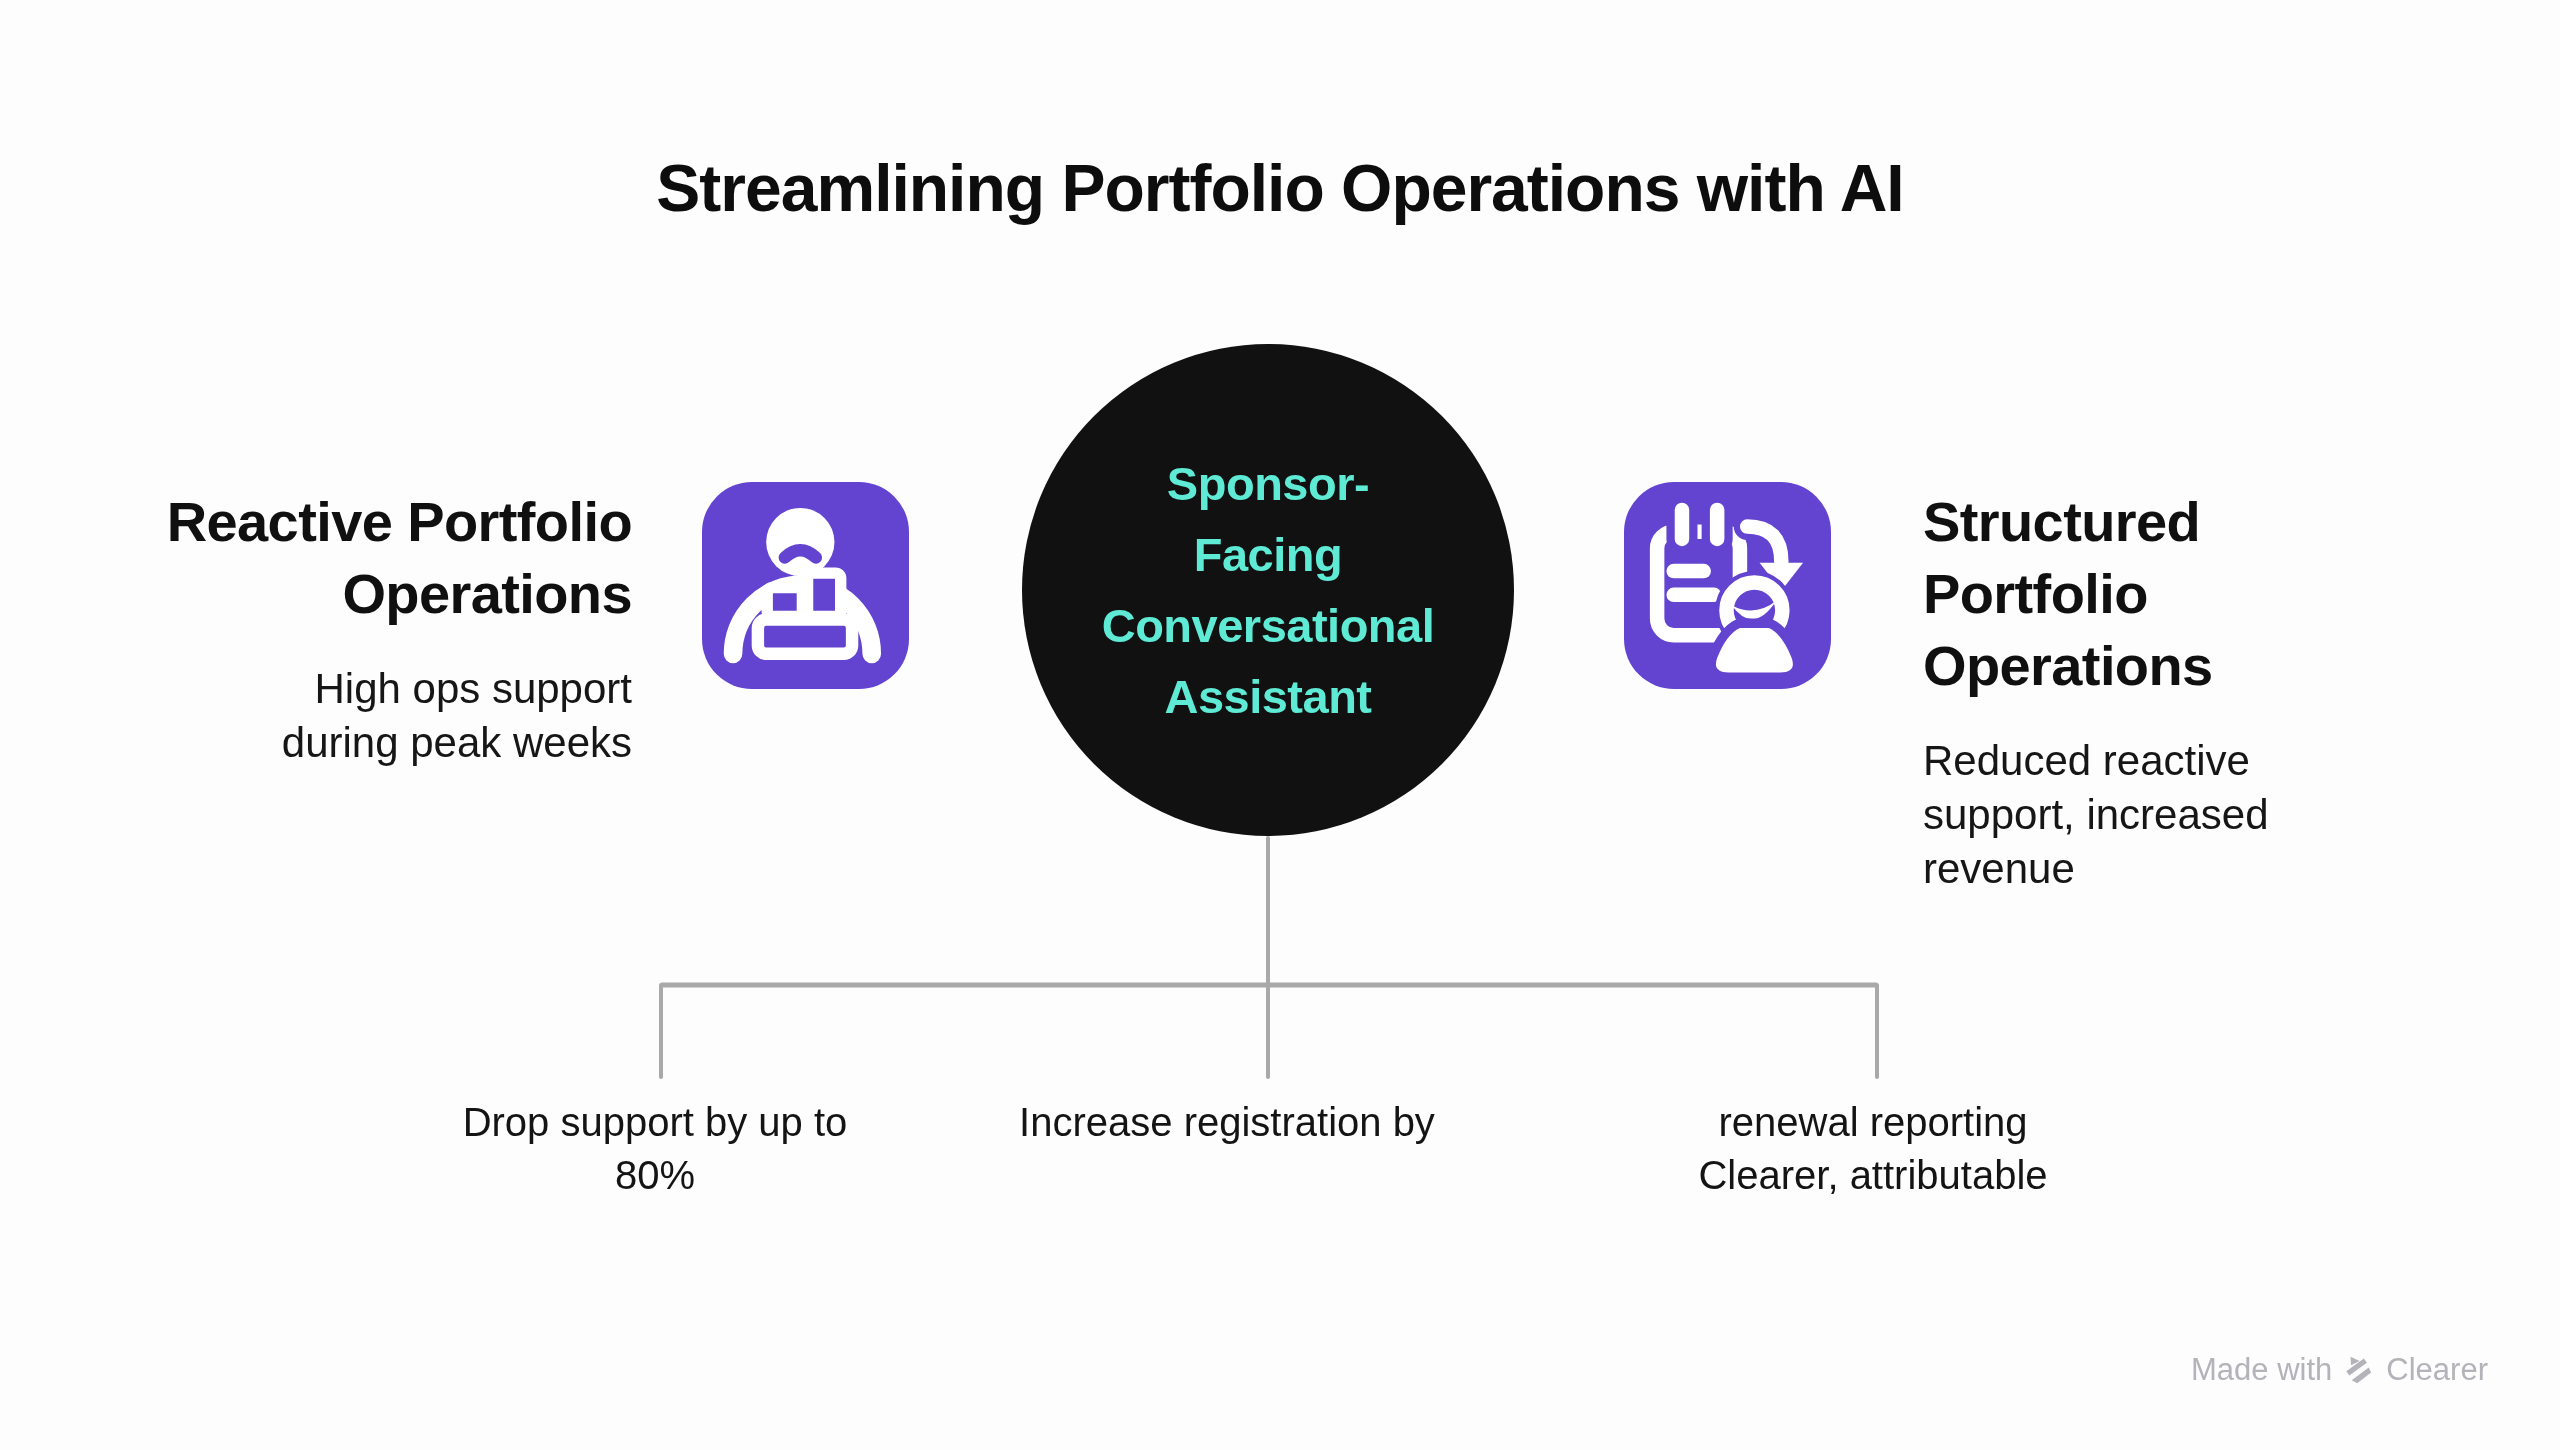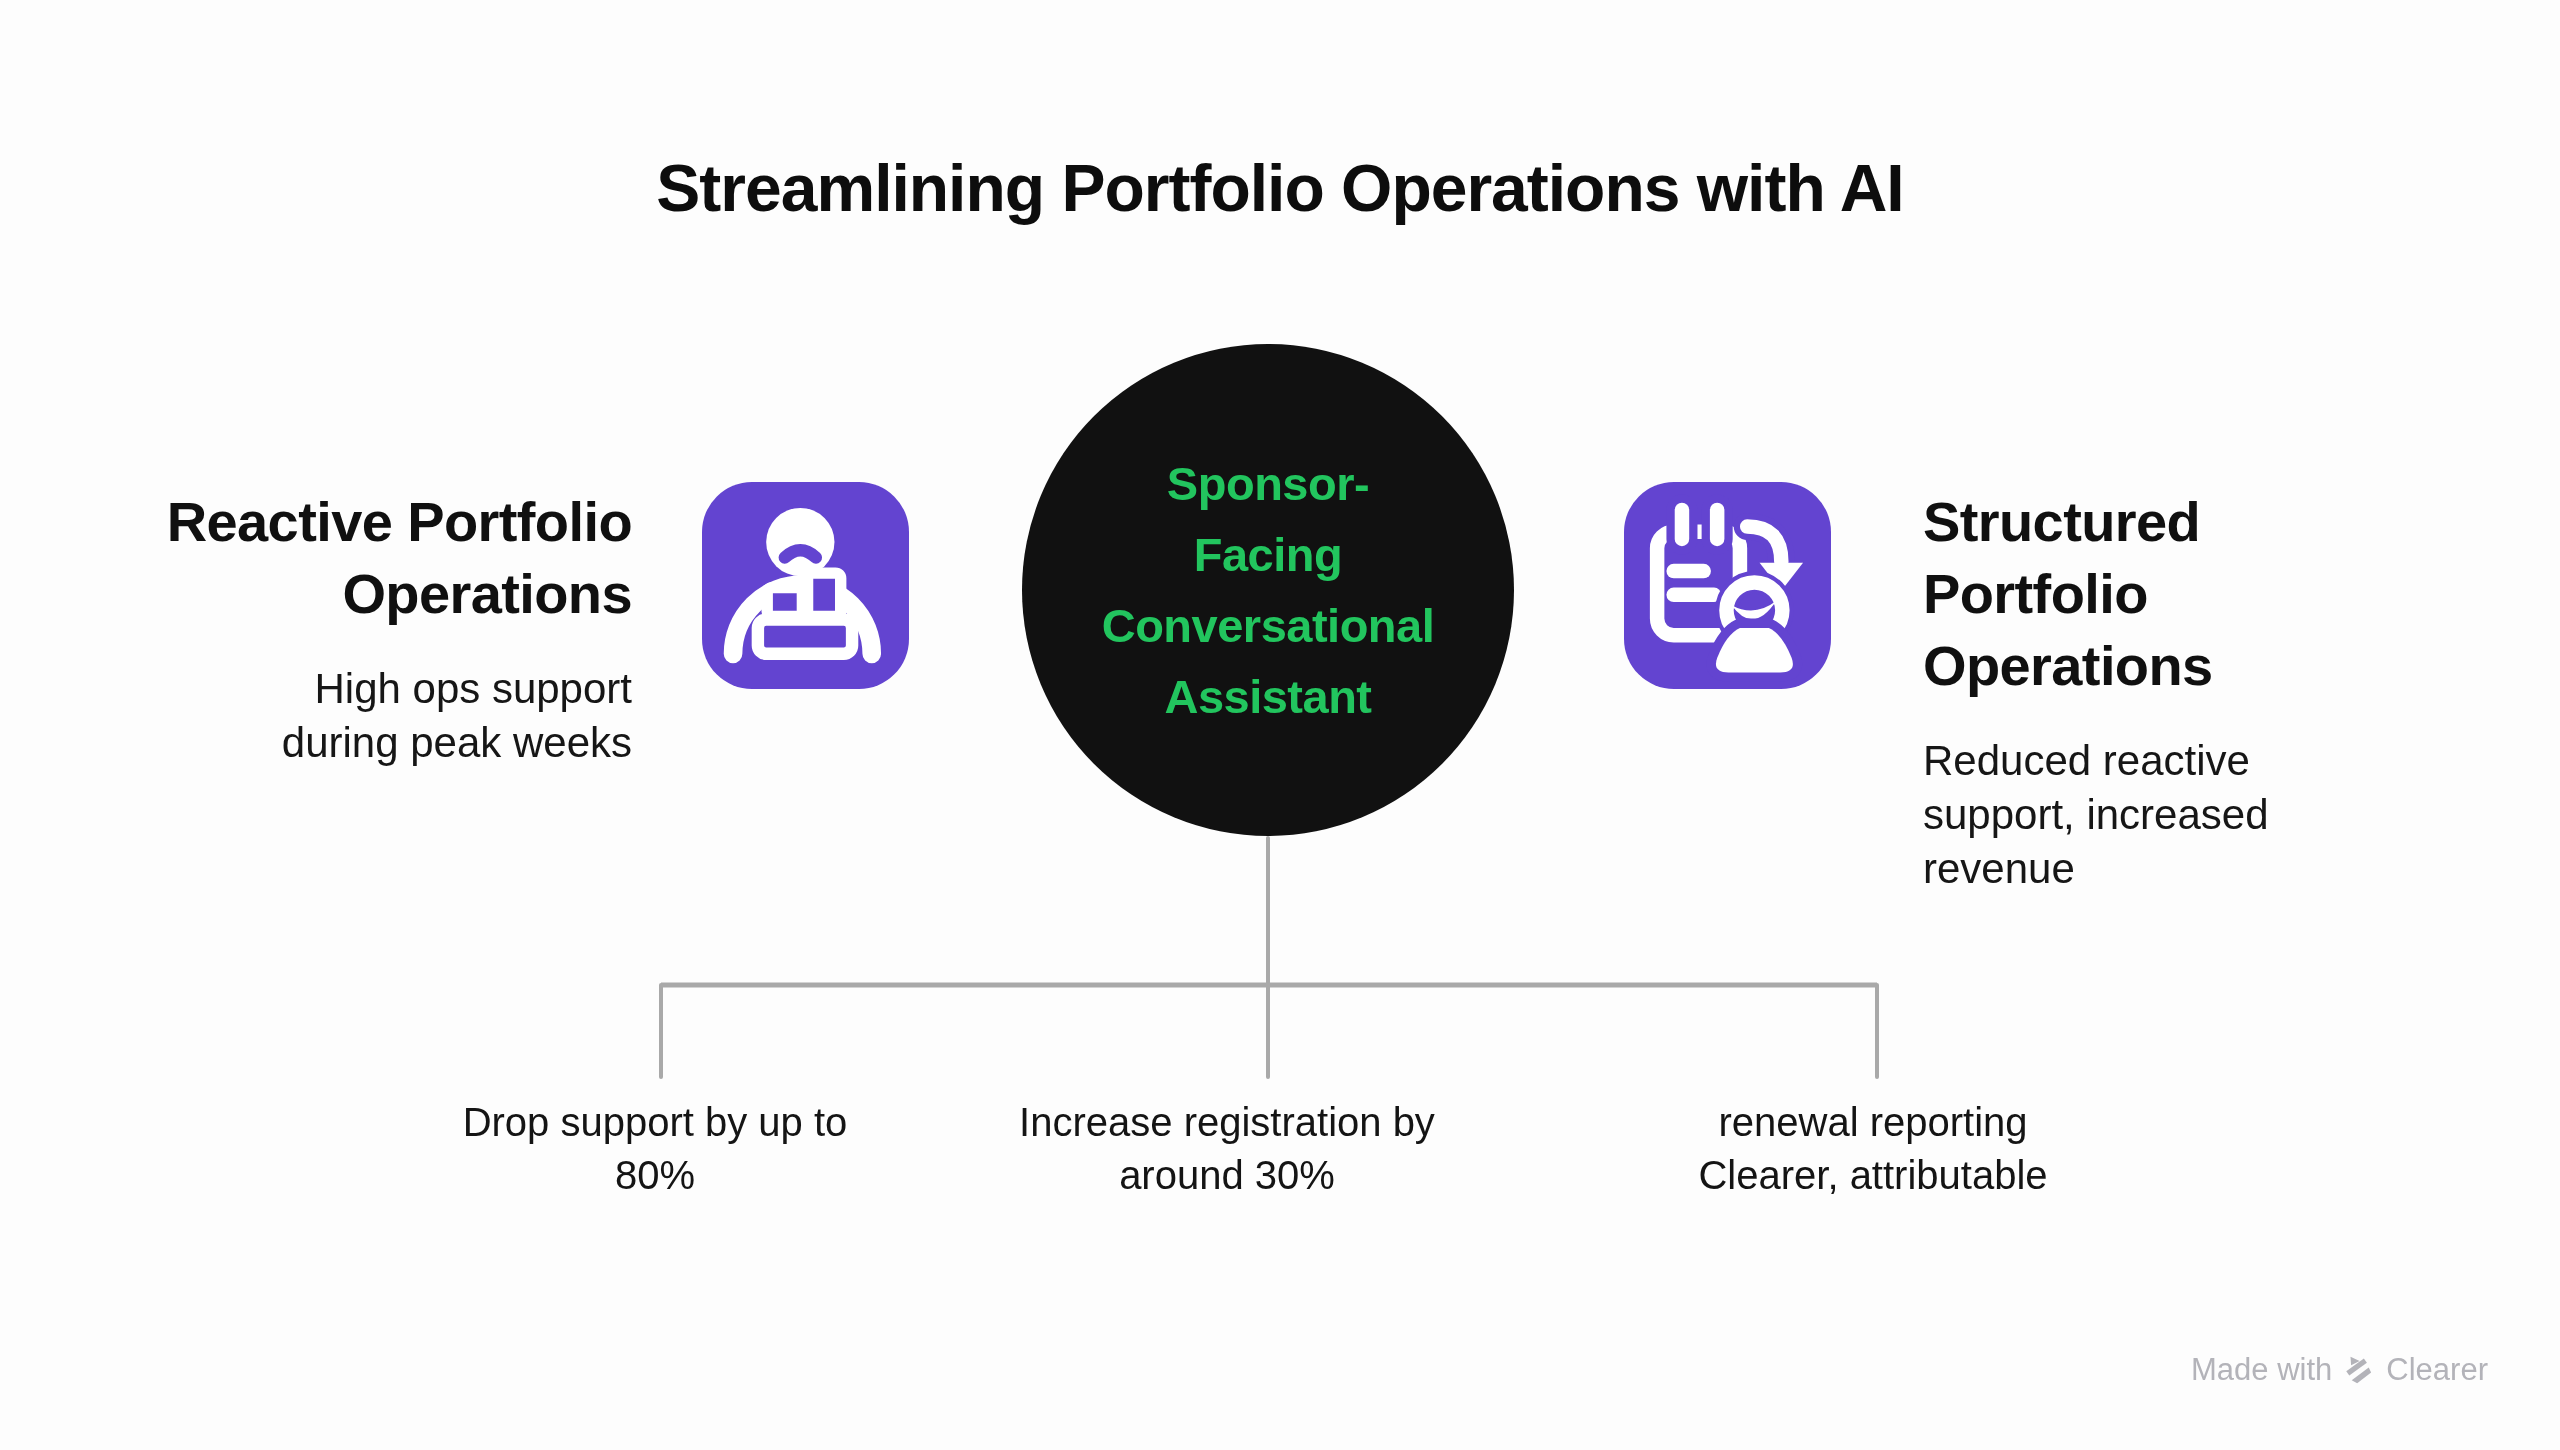--- a/index.html
+++ b/index.html
@@ -22,21 +22,21 @@
   .desc{margin-top:32px;font-size:42px;line-height:54px;font-weight:400;color:#161616;}
   .tile{
     position:absolute;width:207px;height:207px;border-radius:50px;
     background:var(--accent-purple,#6344D0);
   }
   .tile svg{display:block;width:100%;height:100%;}
   .tile-left{left:702px;top:482px;}
   .tile-right{left:1624px;top:482px;}
   .circle{
     position:absolute;left:1022px;top:344px;width:492px;height:492px;border-radius:50%;
-    background:var(--node-black,#111);color:#22c55e;
+    background:var(--node-black,#111);color:#5eead4;
     display:flex;flex-direction:column;align-items:center;justify-content:center;
     text-align:center;font-size:47px;font-weight:700;line-height:71px;letter-spacing:-0.5px;
   }
   .connectors{position:absolute;left:0;top:0;width:2560px;height:1450px;pointer-events:none;}
   .outcome{
     position:absolute;top:1096px;width:620px;text-align:center;
     font-size:40px;line-height:53px;color:#141414;
   }
   .outcome-1{left:345px;}
   .outcome-2{left:917px;}
@@ -123,21 +123,20 @@
     <line x1="661" y1="985" x2="661" y2="1077" stroke="#A9A9A9" stroke-width="4" stroke-linecap="round"></line>
     <line x1="1877" y1="985" x2="1877" y2="1077" stroke="#A9A9A9" stroke-width="4" stroke-linecap="round"></line>
   </svg>
 
   <div class="outcome outcome-1">
     <span class="ln">Drop support by up to</span>
     <span class="ln">80%</span>
   </div>
   <div class="outcome outcome-2">
     <span class="ln">Increase registration by</span>
-    <span class="ln">around 30%</span>
   </div>
   <div class="outcome outcome-3">
     <span class="ln">renewal reporting</span>
     <span class="ln">Clearer, attributable</span>
   </div>
 
   <div class="watermark">
     <span>Made with</span>
     <svg width="34" height="34" viewBox="0 0 28 28">
       <polygon points="7,3 14.5,6.5 7.5,10" fill="#B3B3B9"></polygon>

